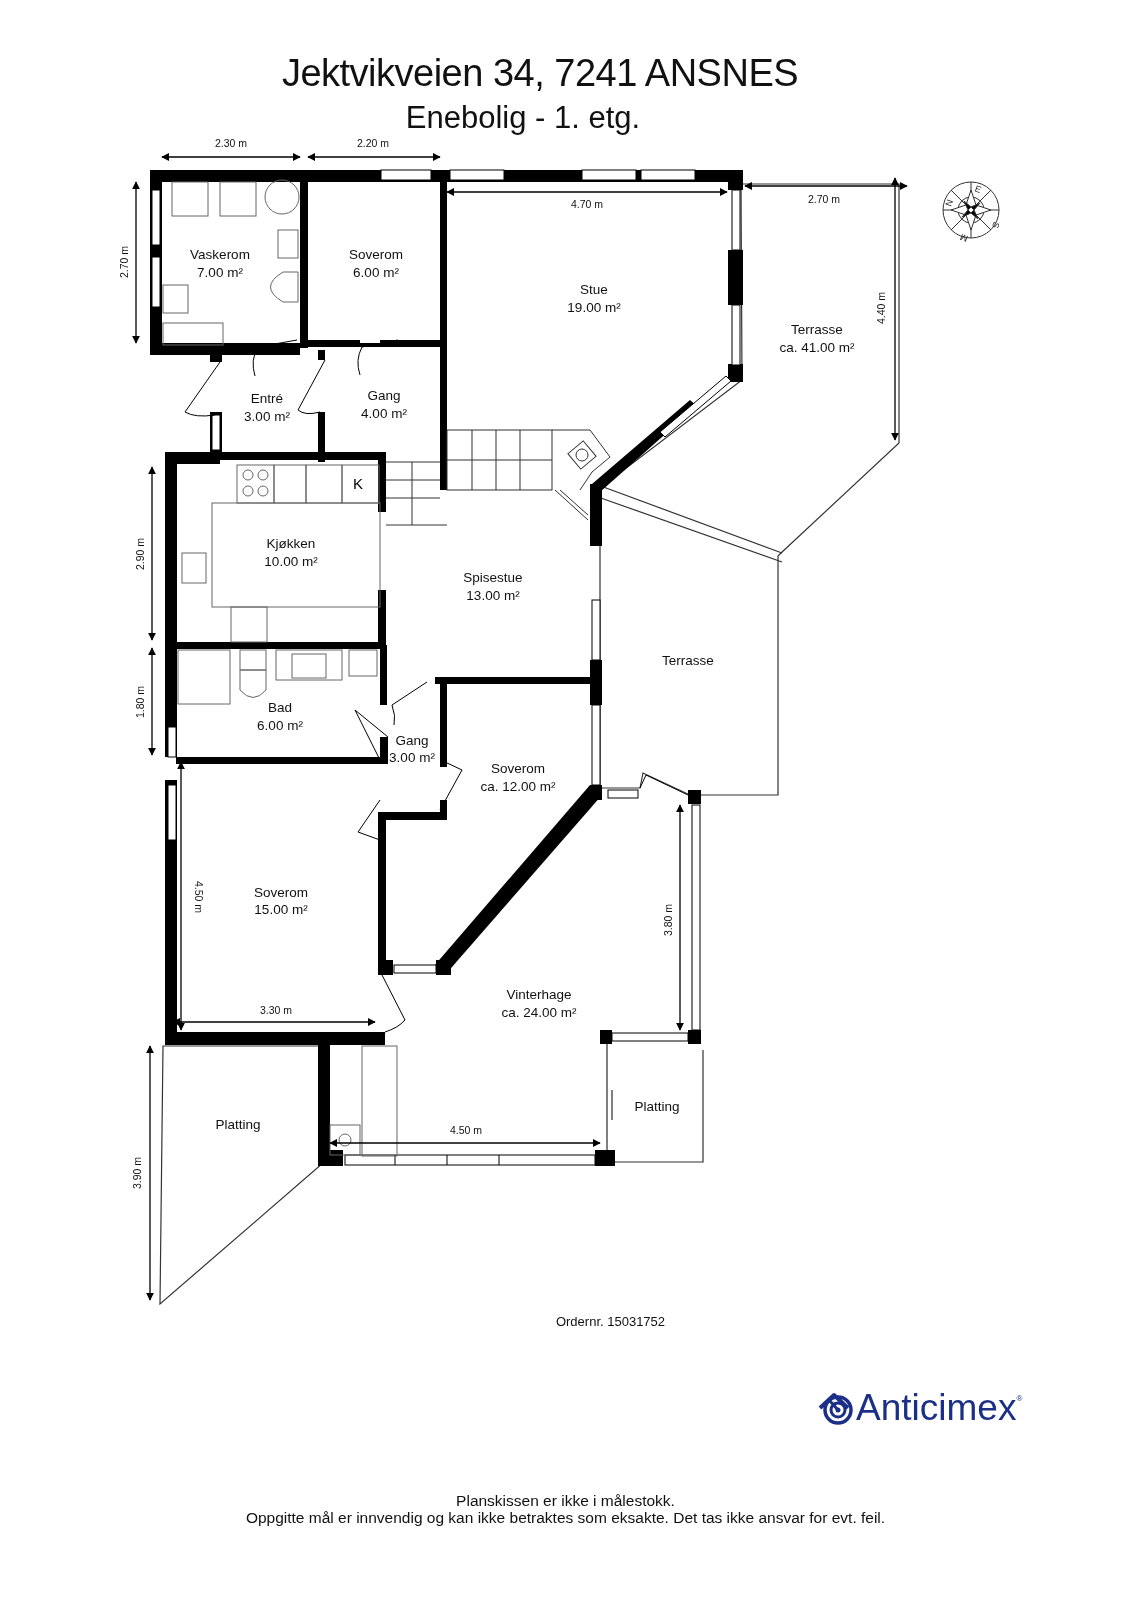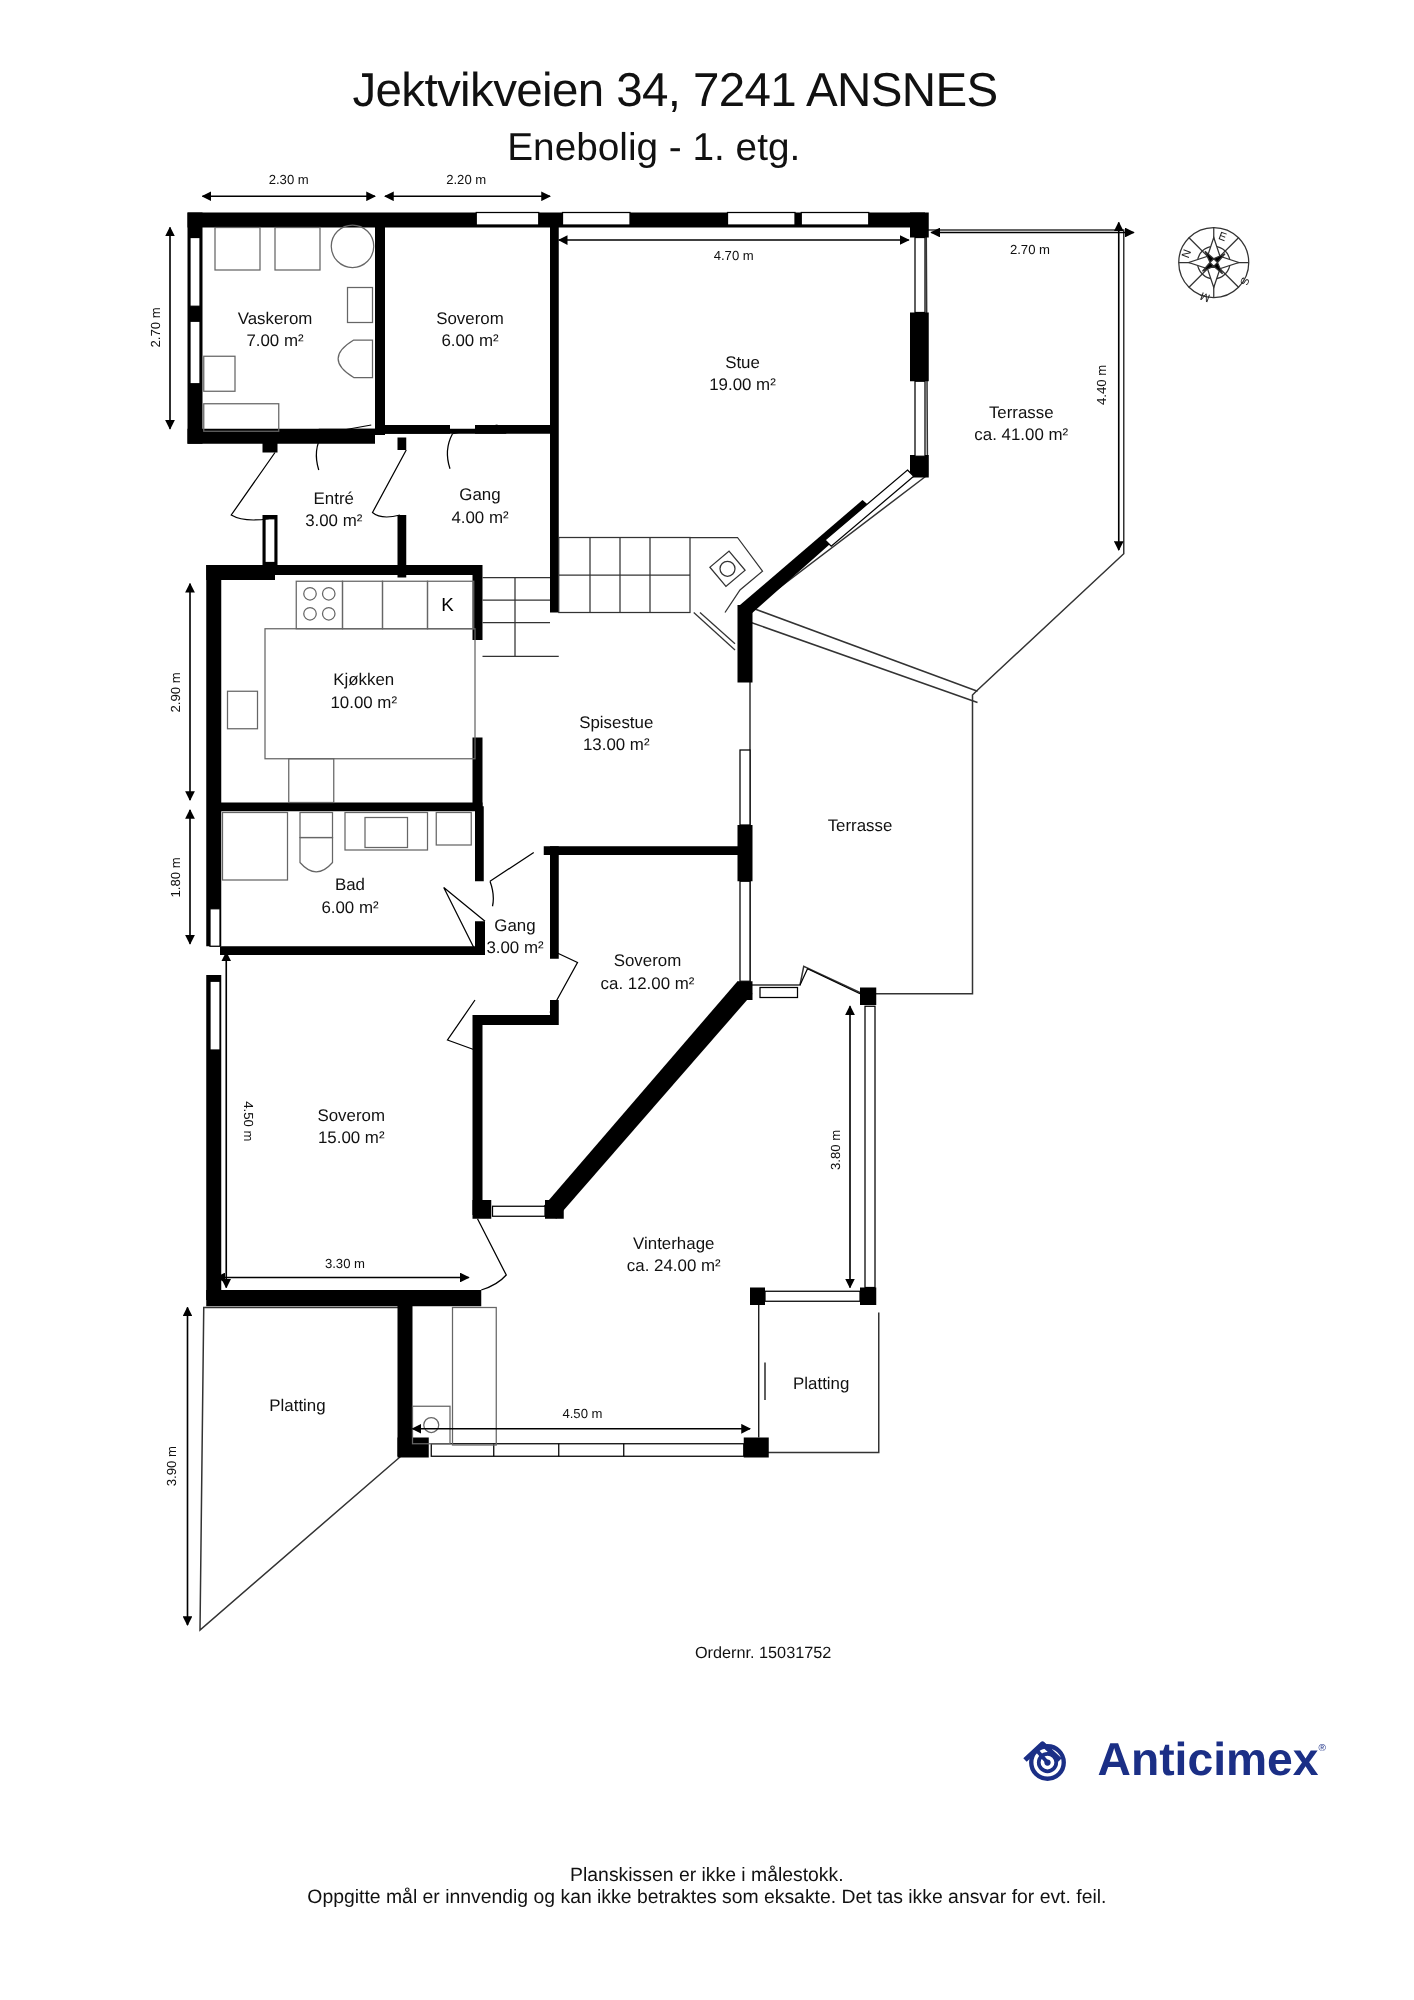--- a/index.html
+++ b/index.html
@@ -2,21 +2,21 @@
 <html><head>
 <meta charset="utf-8">
 <style>
   html, body { margin:0; padding:0; background:#ffffff; }
   body { width:1131px; height:1600px; position:relative; overflow:hidden; font-family:"Liberation Sans", sans-serif; color:#111; }
   .title { position:absolute; left:0; width:1080px; text-align:center; top:52px; font-size:38px; letter-spacing:-0.5px; }
   .subtitle { position:absolute; left:0; width:1036px; text-align:center; top:100px; font-size:31px; padding-left:10px; box-sizing:border-box; }
   svg.plan { position:absolute; left:0; top:0; }
   .order { position:absolute; left:0; width:1131px; text-align:center; top:1314px; font-size:13px; padding-left:10px; box-sizing:border-box;margin-left:40px;}
   .logo { position:absolute; left:816px; top:1388px; height:40px; display:flex; align-items:center; }
-  .logo-text { font-size:37px; font-weight:bold; color:#1b2f86; letter-spacing:0px; margin-left:22px; }
+  .logo-text { font-size:37px; font-weight:normal; color:#1b2f86; letter-spacing:0px; margin-left:0; }
   .logo-reg { font-size:8px; color:#1b2f86; align-self:flex-start; margin-top:6px; }
   .footer { position:absolute; left:0; width:1131px; top:1492px; text-align:center; font-size:15.5px; line-height:17px; padding-left:0; box-sizing:border-box;}
   .footer div { white-space:nowrap; }
 </style>
 </head>
 <body>
 
 <div class="title">Jektvikveien 34, 7241 ANSNES</div>
 <div class="subtitle">Enebolig - 1. etg.</div>
 

